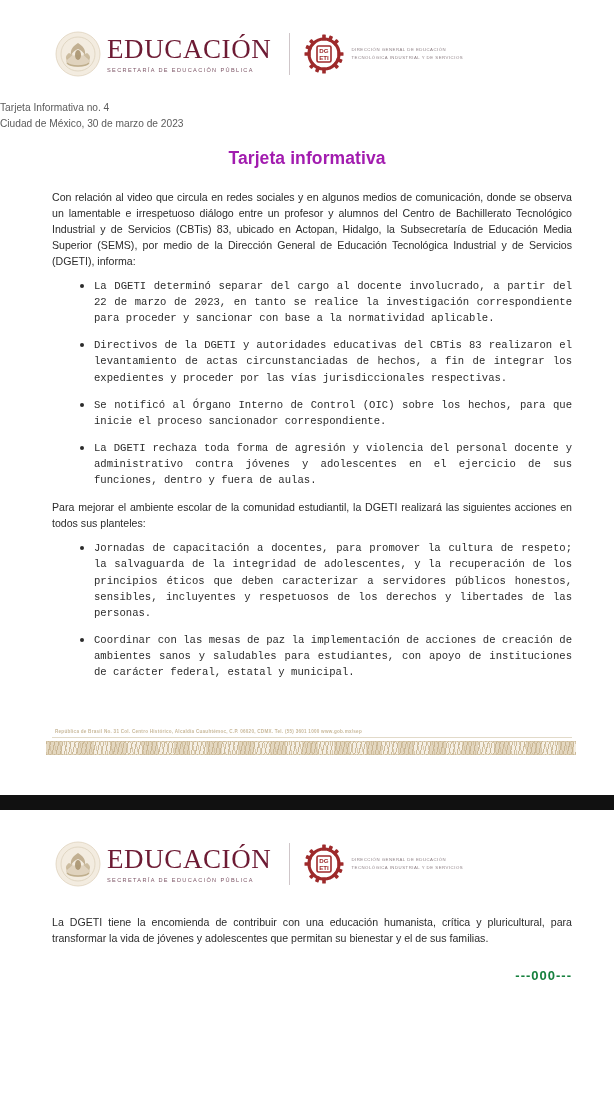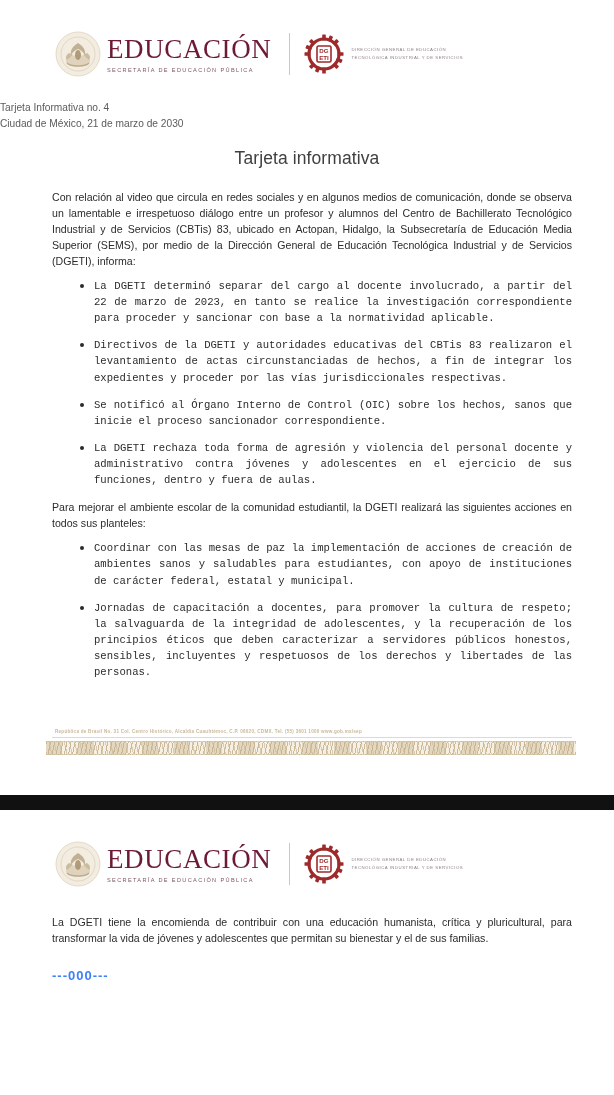--- a/index.html
+++ b/index.html
@@ -99,22 +99,22 @@
     margin-top: 18px;
     color: #5b5b5b;
     font-size: 10.2px;
     line-height: 1.55;
   }
 
   
   .doc-title {
     text-align: center;
     font-size: 17.5px;
-    font-weight: normal;
-    color: #404040;
+    font-weight: bold;
+    color: #a21caf;
     margin-top: 16px;
     letter-spacing: 0.1px;
   }
 
   
   .content {
     padding: 0 42px 0 52px;
     margin-top: 20px;
   }
   .para {
@@ -196,24 +196,24 @@
   
   .page-separator {
     height: 15px;
     background: #111111;
     width: 100%;
   }
 
   
   .page-two .content { margin-top: 22px; }
   .end-mark {
-    text-align: left;
+    text-align: right;
     font-size: 13px;
     font-weight: bold;
-    color: #3b82f6;
+    color: #15803d;
     letter-spacing: 1px;
     margin-top: 22px;
   }
 </style>
 </head>
 <body>
 
 <div class="page page-one">
 
   <div class="masthead">
@@ -262,40 +262,40 @@
       </div>
       <div class="dgeti-text">
         <div class="dgeti-line">DIRECCIÓN GENERAL DE EDUCACIÓN</div>
         <div class="dgeti-line">TECNOLÓGICA INDUSTRIAL Y DE SERVICIOS</div>
       </div>
     </div>
   </div>
 
   <div class="doc-meta">
     <div>Tarjeta Informativa no. 4</div>
-    <div>Ciudad de México, 21 de marzo de 2030</div>
+    <div>Ciudad de México, 30 de marzo de 2023</div>
   </div>
 
   <div class="doc-title">Tarjeta informativa</div>
 
   <div class="content">
     <p class="para">Con relación al video que circula en redes sociales y en algunos medios de comunicación, donde se observa un lamentable e irrespetuoso diálogo entre un profesor y alumnos del Centro de Bachillerato Tecnológico Industrial y de Servicios (CBTis) 83, ubicado en Actopan, Hidalgo, la Subsecretaría de Educación Media Superior (SEMS), por medio de la Dirección General de Educación Tecnológica Industrial y de Servicios (DGETI), informa:</p>
 
     <ul class="bullets">
       <li>La DGETI determinó separar del cargo al docente involucrado, a partir del 22 de marzo de 2023, en tanto se realice la investigación correspondiente para proceder y sancionar con base a la normatividad aplicable.</li>
       <li>Directivos de la DGETI y autoridades educativas del CBTis 83 realizaron el levantamiento de actas circunstanciadas de hechos, a fin de integrar los expedientes y proceder por las vías jurisdiccionales respectivas.</li>
-      <li>Se notificó al Órgano Interno de Control (OIC) sobre los hechos, sanos que inicie el proceso sancionador correspondiente.</li>
+      <li>Se notificó al Órgano Interno de Control (OIC) sobre los hechos, para que inicie el proceso sancionador correspondiente.</li>
       <li>La DGETI rechaza toda forma de agresión y violencia del personal docente y administrativo contra jóvenes y adolescentes en el ejercicio de sus funciones, dentro y fuera de aulas.</li>
     </ul>
 
     <p class="para">Para mejorar el ambiente escolar de la comunidad estudiantil, la DGETI realizará las siguientes acciones en todos sus planteles:</p>
 
     <ul class="bullets">
+      <li>Jornadas de capacitación a docentes, para promover la cultura de respeto; la salvaguarda de la integridad de adolescentes, y la recuperación de los principios éticos que deben caracterizar a servidores públicos honestos, sensibles, incluyentes y respetuosos de los derechos y libertades de las personas.</li>
       <li>Coordinar con las mesas de paz la implementación de acciones de creación de ambientes sanos y saludables para estudiantes, con apoyo de instituciones de carácter federal, estatal y municipal.</li>
-      <li>Jornadas de capacitación a docentes, para promover la cultura de respeto; la salvaguarda de la integridad de adolescentes, y la recuperación de los principios éticos que deben caracterizar a servidores públicos honestos, sensibles, incluyentes y respetuosos de los derechos y libertades de las personas.</li>
     </ul>
   </div>
 
   <div class="doc-footer">
     <div class="footer-address">República de Brasil No. 31 Col. Centro Histórico, Alcaldía Cuauhtémoc, C.P. 06020, CDMX.     Tel. (55) 3601 1000   www.gob.mx/sep</div>
     <div class="footer-rule"></div>
     <div class="footer-ornament"></div>
   </div>
 </div>
 

